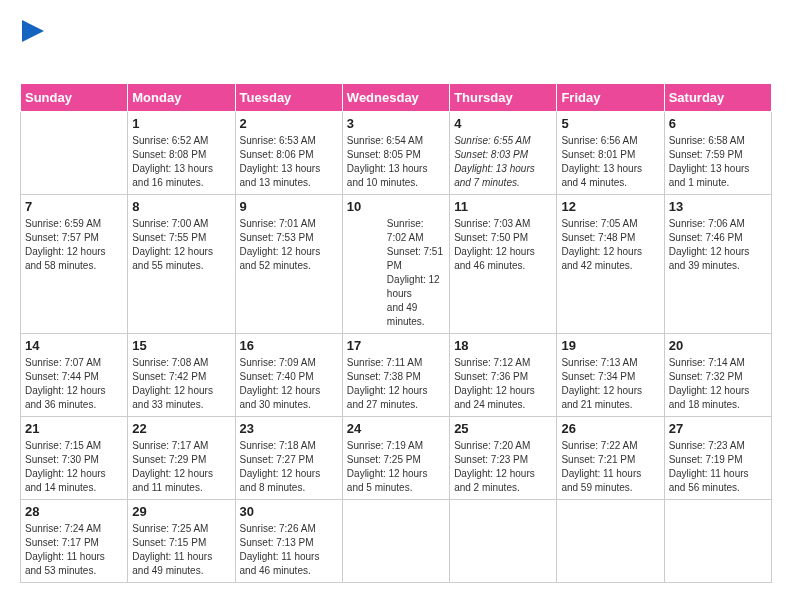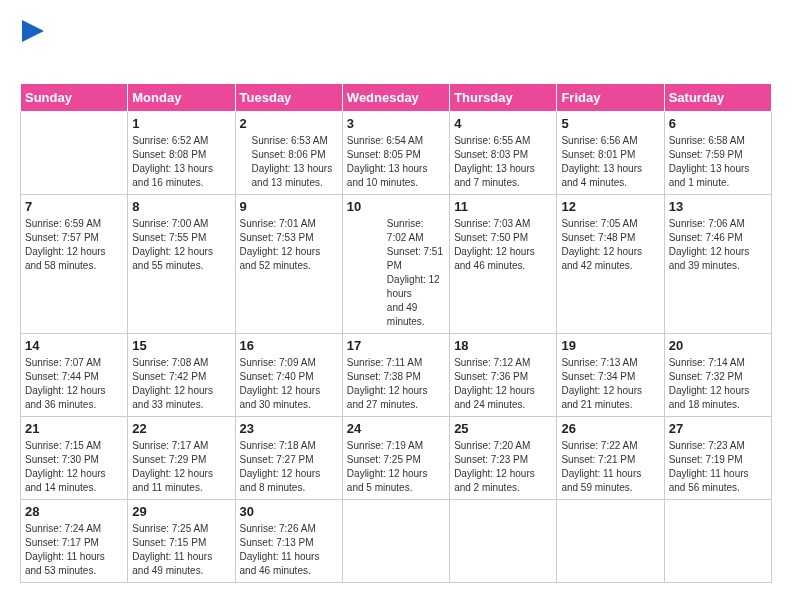--- a/index.html
+++ b/index.html
@@ -119,35 +119,35 @@
         <td></td>
         <td>
           <div class="day-num">1</div>
           <div class="day-info" style="white-space: pre-line;">Sunrise: 6:52 AM
 Sunset: 8:08 PM
 Daylight: 13 hours
 and 16 minutes.</div>
         </td>
         <td>
           <div class="day-num">2</div>
-          <div class="day-info" style="white-space: pre-line; margin-left: 12px;">Sunrise: 6:53 AM
+          <div class="day-info" style="white-space: pre-line;">Sunrise: 6:53 AM
 Sunset: 8:06 PM
 Daylight: 13 hours
 and 13 minutes.</div>
         </td>
         <td>
           <div class="day-num">3</div>
           <div class="day-info" style="white-space: pre-line;">Sunrise: 6:54 AM
 Sunset: 8:05 PM
 Daylight: 13 hours
 and 10 minutes.</div>
         </td>
         <td>
           <div class="day-num">4</div>
-          <div class="day-info" style="white-space: pre-line;">Sunrise: 6:55 AM
+          <div class="day-info" style="white-space: pre-line; font-style: italic;">Sunrise: 6:55 AM
 Sunset: 8:03 PM
 Daylight: 13 hours
 and 7 minutes.</div>
         </td>
         <td>
           <div class="day-num">5</div>
           <div class="day-info" style="white-space: pre-line;">Sunrise: 6:56 AM
 Sunset: 8:01 PM
 Daylight: 13 hours
 and 4 minutes.</div>

